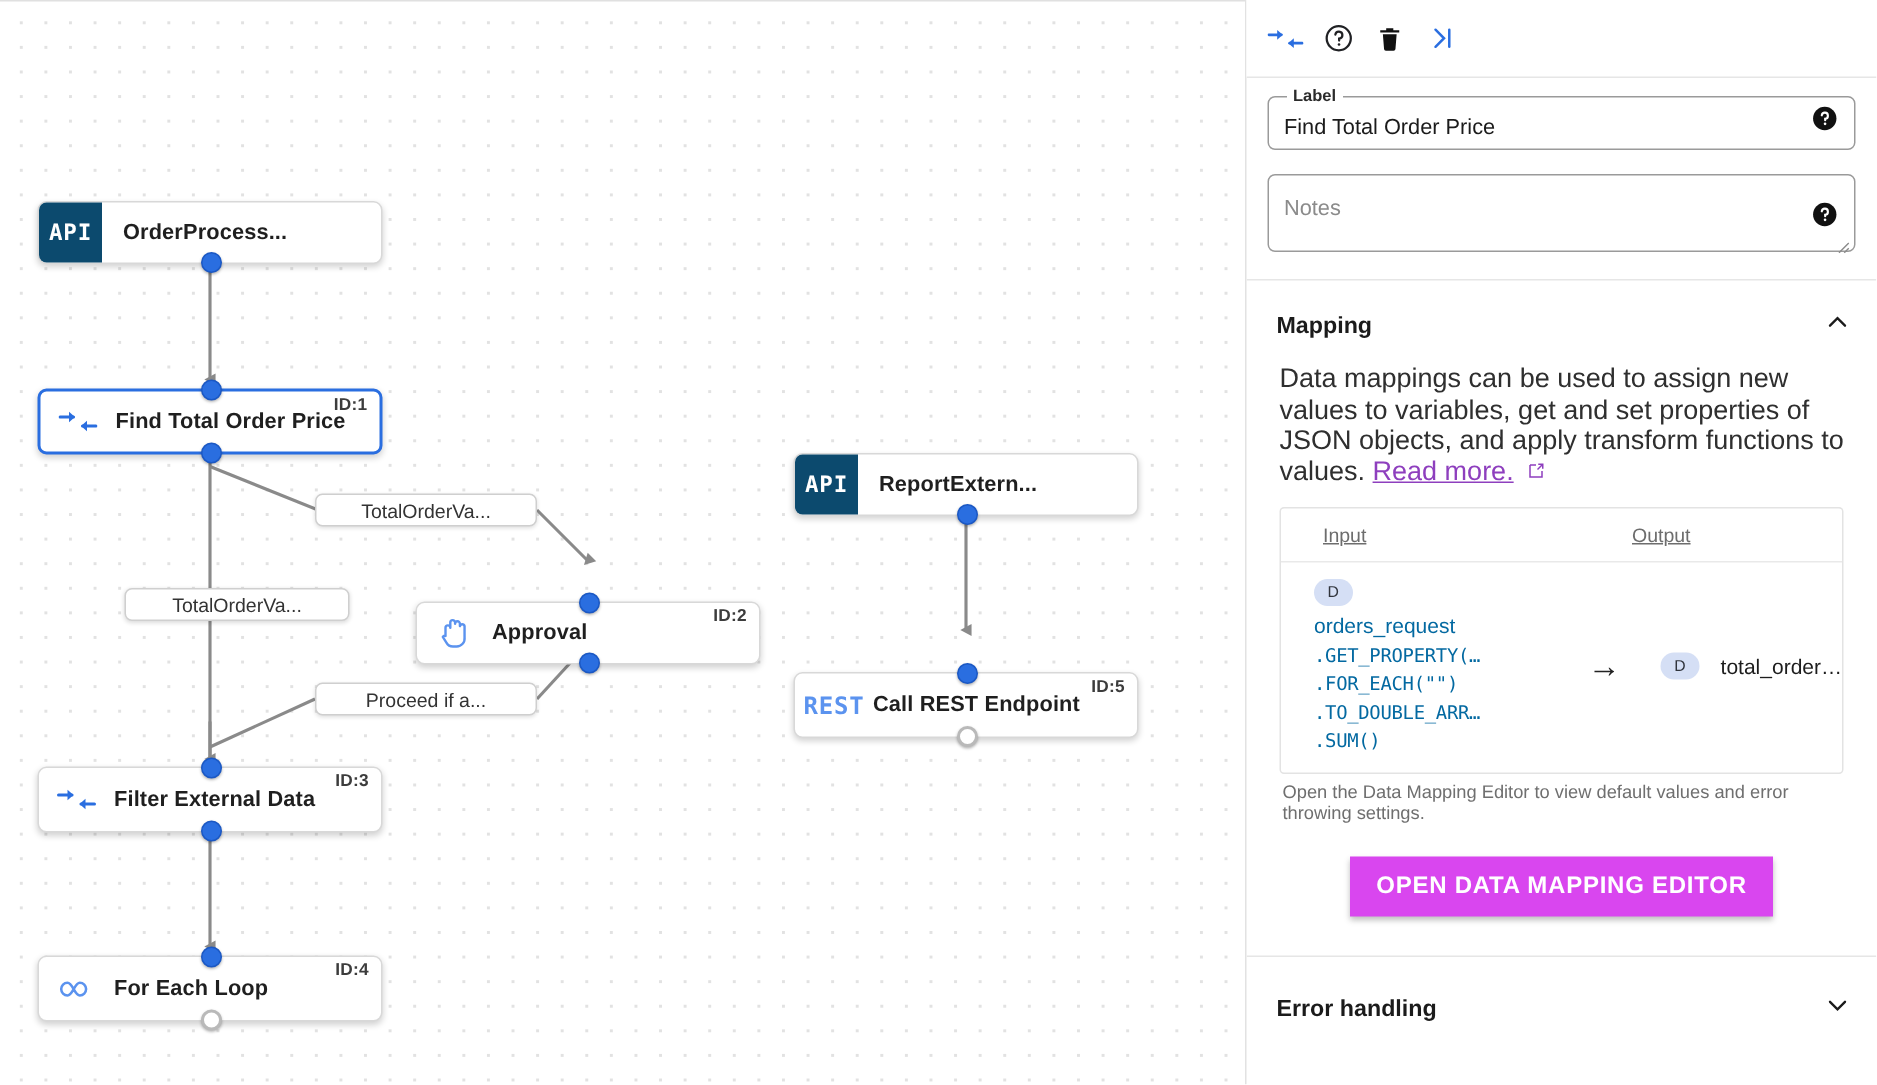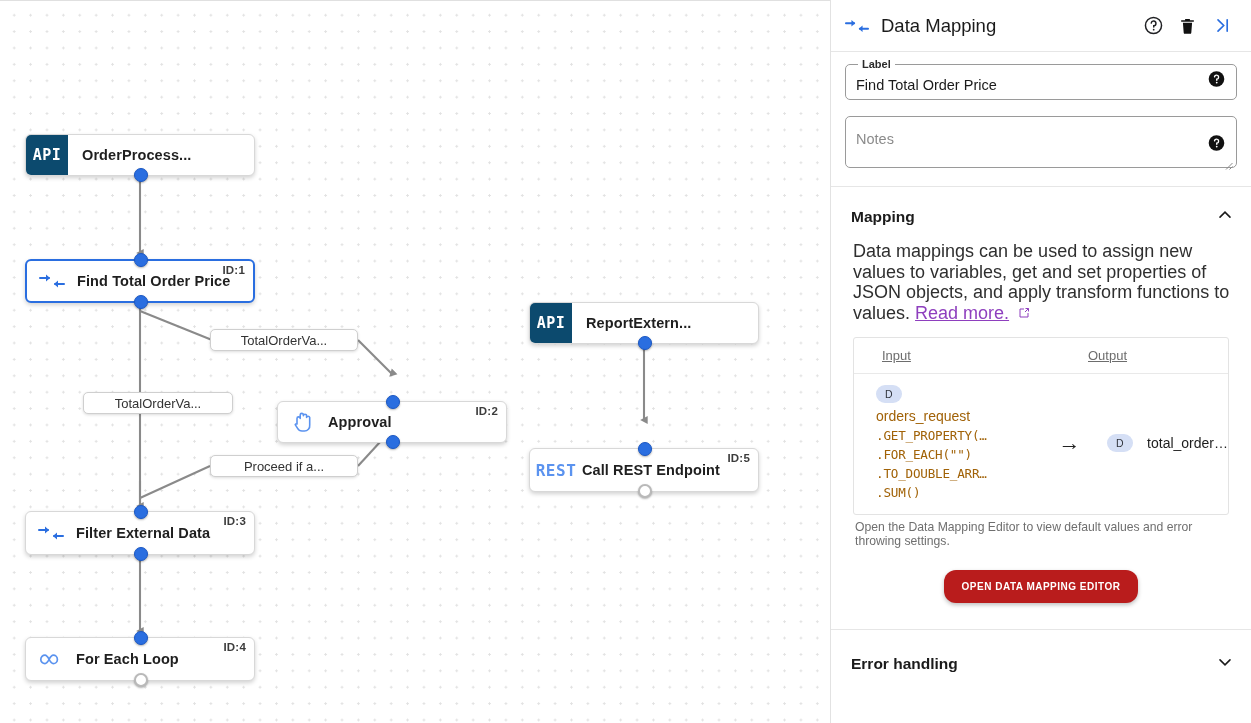--- a/index.html
+++ b/index.html
@@ -162,31 +162,31 @@
   .maprow .arrow { width: 44px; text-align: center; font-size: 22px; color: #222; }
   .maprow .cell-out { display: flex; align-items: center; gap: 14px; padding-left: 18px; }
   .dchip {
     display: inline-flex; align-items: center; justify-content: center;
     width: 26px; height: 18px; border-radius: 9px;
     background: #d5dff5; color: #30343c; font-size: 10.5px; letter-spacing: .3px;
   }
   .varname { font-size: 14px; color: #1d1d1d; }
   .expr {
     font-family: "DejaVu Sans Mono", monospace;
-    font-size: 12.6px; color: #a16207; line-height: 19px; letter-spacing: -.2px;
+    font-size: 12.6px; color: #0369a1; line-height: 19px; letter-spacing: -.2px;
   }
   .expr .plain { font-family: "Liberation Sans", sans-serif; font-size: 14px; letter-spacing: 0; }
 
   .subnote { font-size: 12.2px; color: #6f6f6f; padding: 5px 10px 0 12px; }
 
   .btn-row { display: flex; justify-content: center; margin-top: 22px; }
   .btn-primary {
-    background: #b91c1c; color: #fff; border: none; border-radius: 12px;
+    background: #d946ef; color: #fff; border: none; border-radius: 0;
     font-family: "Liberation Sans", sans-serif;
-    font-size: 10px; font-weight: 700; letter-spacing: .5px;
+    font-size: 16px; font-weight: 700; letter-spacing: .5px;
     padding: 11px 18px; cursor: pointer;
     box-shadow: 0 2px 4px rgba(0,0,0,.26);
   }
 </style>
 </head>
 <body>
 
 <div id="root">
 
   <div id="canvas">
@@ -333,21 +333,20 @@
       <span class="ph-icon">
         <svg width="24" height="16" viewBox="0 0 26 16">
           <g stroke="#2a6ee0" stroke-width="2" fill="none" stroke-linecap="round">
             <path d="M1,5 L10,5"></path>
               <path d="M7,1.5 L11,5 L7,8.5" fill="#2a6ee0" stroke="none"></path>
             <path d="M25,11 L16,11"></path>
               <path d="M19,7.5 L15,11 L19,14.5" fill="#2a6ee0" stroke="none"></path>
           </g>
         </svg>
       </span>
-      <span class="ph-title">Data Mapping</span>
 
       <span class="hdr-btn">
         <svg width="21" height="21" viewBox="0 0 24 24" fill="none" stroke="#202124" stroke-width="1.7">
           <circle cx="12" cy="12" r="9.2"></circle>
           <path d="M9.4,9.2 a2.7,2.7 0 1 1 2.9,3.1 v1.5" stroke-linecap="round"></path>
           <circle cx="12.2" cy="16.8" r="1" fill="#202124" stroke="none"></circle>
         </svg>
       </span>
       <span class="hdr-btn">
         <svg width="19" height="20" viewBox="0 0 24 24" fill="#111">

